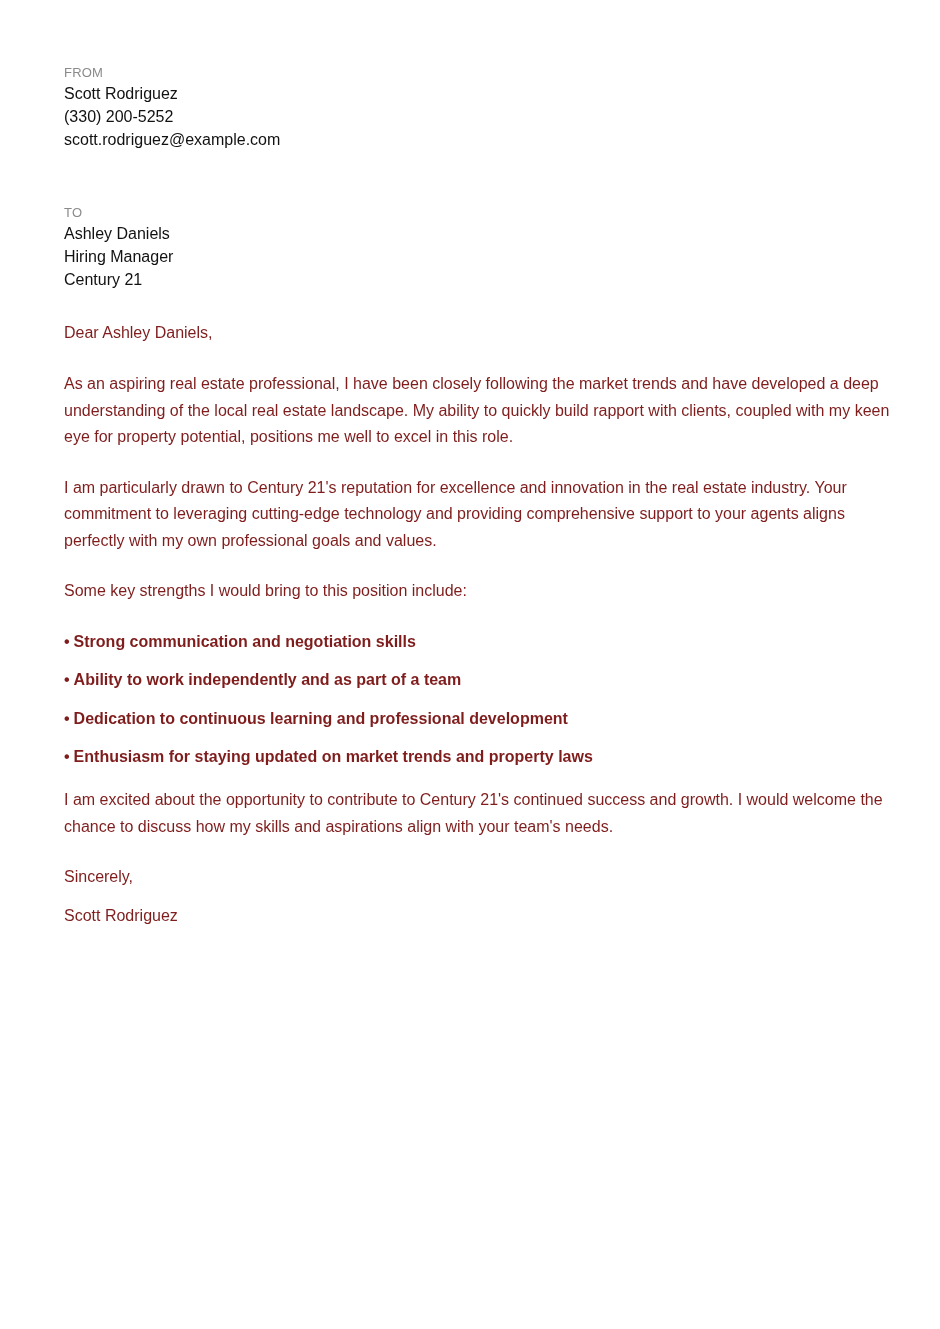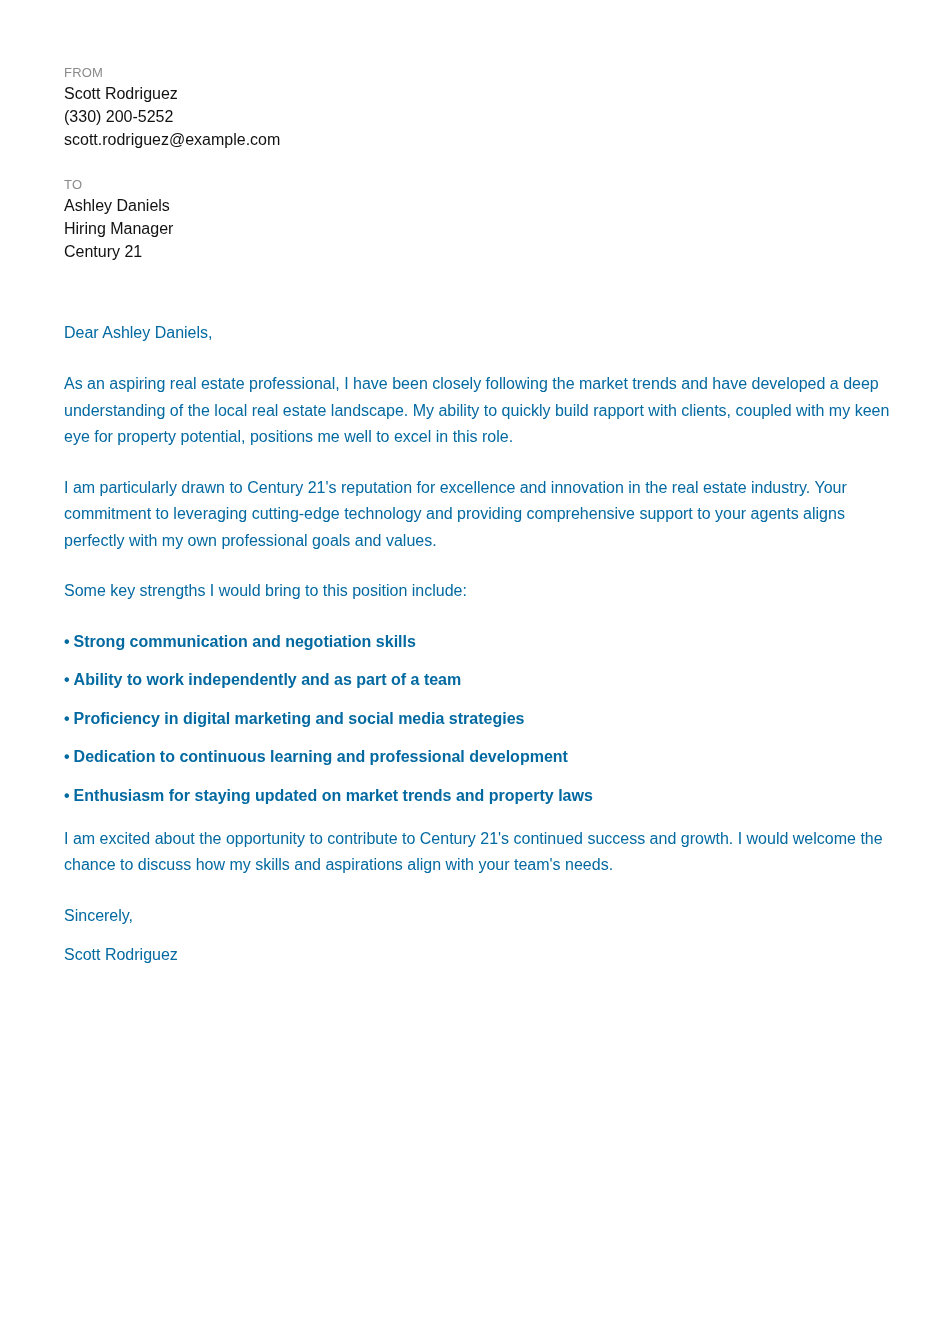--- a/index.html
+++ b/index.html
@@ -1,22 +1,22 @@
 <!DOCTYPE html>
 <html><head>
   <meta charset="utf-8">
   <style>
     html, body { margin: 0; padding: 0; background: #ffffff; }
     body { width: 940px; height: 1329px; position: relative; overflow: hidden; font-family: "Liberation Sans", sans-serif; }
     .page { position: absolute; left: 64px; top: 64px; width: 826px; }
     .label { font-size: 13px; color: #8a8a8a; line-height: 18px; letter-spacing: 0.2px; }
     .contact-line { font-size: 16px; color: #111111; line-height: 23px; }
     .from-block { margin-bottom: 12px; }
-    .to-block { position: absolute; top: 112px; left: 0; }
-    .body-text { position: absolute; top: 256px; left: 0; width: 826px; color: #0369a1; font-size: 16px; }
+    .to-block { position: absolute; top: 140px; left: 0; }
+    .body-text { position: absolute; top: 256px; left: 0; width: 826px; color: #7f1d1d; font-size: 16px; }
     .greeting { line-height: 26px; margin: 0 0 25px 0; }
     .para { line-height: 26.5px; margin: 0 0 24px 0; }
     .bullets { margin: 0 0 17px 0; padding: 0; list-style: none; font-weight: bold; }
     .bullets li { line-height: 26px; margin-bottom: 12.5px; }
     .bullets li::before { content: "\2022"; margin-right: 4px; }
     .closing { line-height: 26px; margin: 0 0 13px 0; }
     .signature { line-height: 26px; margin: 0; }
   </style>
 </head>
 <body>
@@ -37,21 +37,20 @@
   </div>
 
   <div class="body-text">
     <p class="greeting">Dear Ashley Daniels,</p>
     <p class="para">As an aspiring real estate professional, I have been closely following the market trends and have developed a deep understanding of the local real estate landscape. My ability to quickly build rapport with clients, coupled with my keen eye for property potential, positions me well to excel in this role.</p>
     <p class="para">I am particularly drawn to Century 21's reputation for excellence and innovation in the real estate industry. Your commitment to leveraging cutting-edge technology and providing comprehensive support to your agents aligns perfectly with my own professional goals and values.</p>
     <p class="para">Some key strengths I would bring to this position include:</p>
     <ul class="bullets">
       <li>Strong communication and negotiation skills</li>
       <li>Ability to work independently and as part of a team</li>
-      <li>Proficiency in digital marketing and social media strategies</li>
       <li>Dedication to continuous learning and professional development</li>
       <li>Enthusiasm for staying updated on market trends and property laws</li>
     </ul>
     <p class="para">I am excited about the opportunity to contribute to Century 21's continued success and growth. I would welcome the chance to discuss how my skills and aspirations align with your team's needs.</p>
     <p class="closing">Sincerely,</p>
     <p class="signature">Scott Rodriguez</p>
   </div>
 </div>
 
 </body></html>

